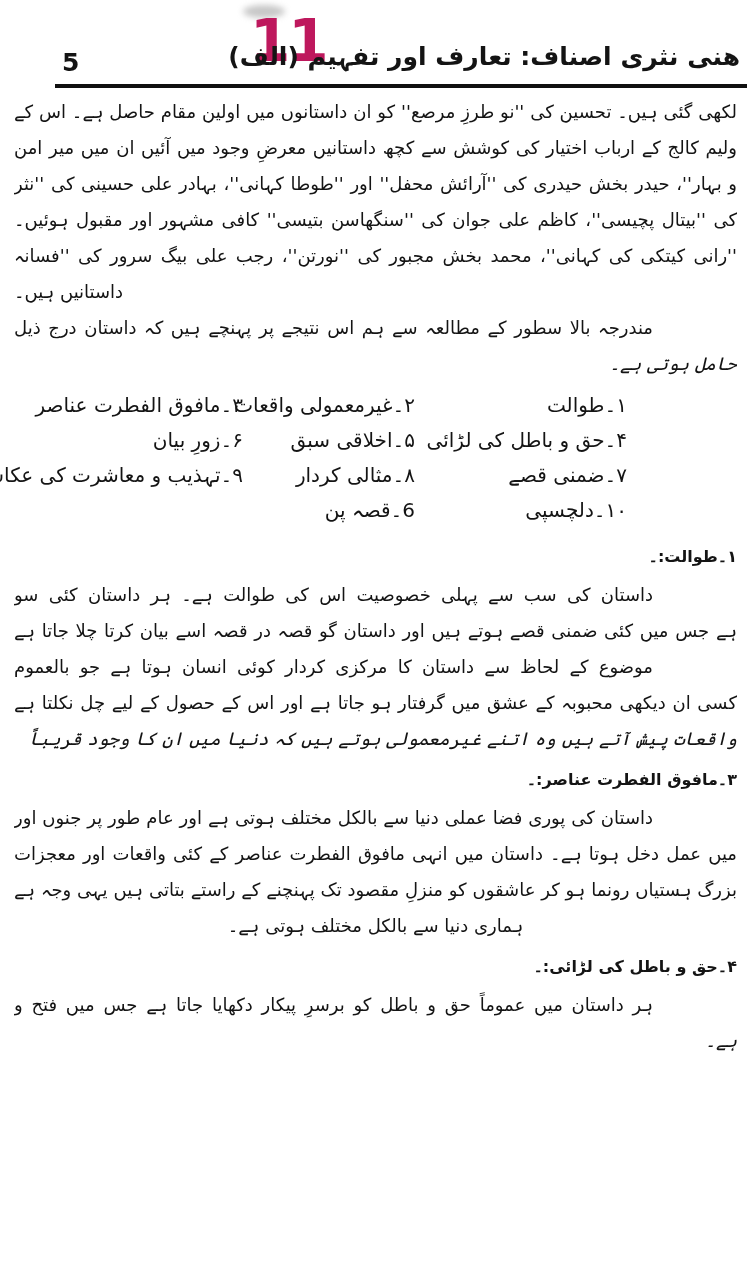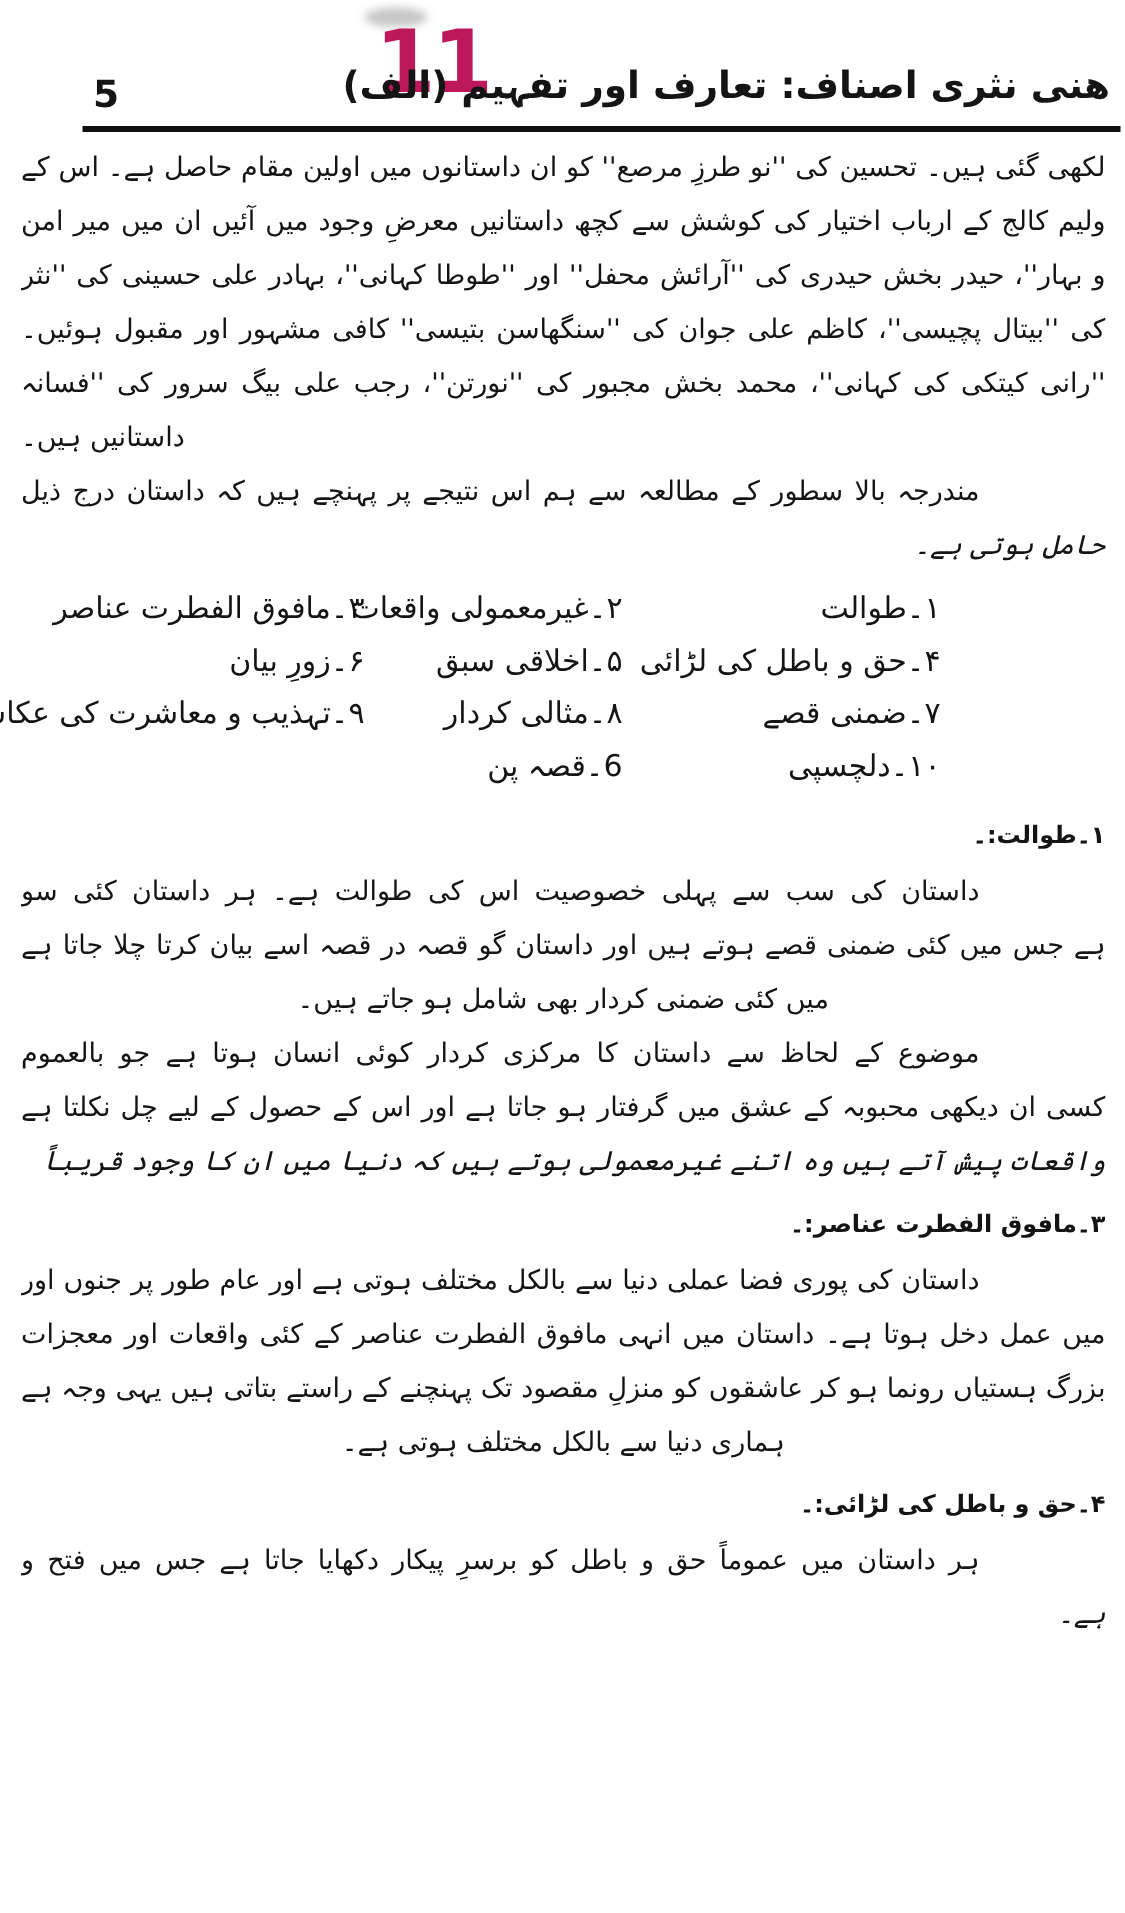--- a/index.html
+++ b/index.html
@@ -70,21 +70,20 @@
       <div class="feature-item">۹۔تہذیب و معاشرت کی عکاسی</div>
       <div class="feature-item">۱۰۔دلچسپی</div>
       <div class="feature-item">6۔قصہ پن</div>
       <div class="feature-item"></div>
     </div>
 
     <div>
       <div class="section-heading">۱۔طوالت:۔</div>
       <div class="line l-just l-indent">داستان کی سب سے پہلی خصوصیت اس کی طوالت ہے۔ ہر داستان کئی سو صفحات پر مشتمل ہوتی</div>
       <div class="line l-just">ہے جس میں کئی ضمنی قصے ہوتے ہیں اور داستان گو قصہ در قصہ اسے بیان کرتا چلا جاتا ہے جس کی وجہ سے اس</div>
-      <div class="line l-center">میں کئی ضمنی کردار بھی شامل ہو جاتے ہیں۔</div>
     </div>
 
     <div>
       <div class="line l-just l-indent">موضوع کے لحاظ سے داستان کا مرکزی کردار کوئی انسان ہوتا ہے جو بالعموم شہزادہ ہوتا ہے۔ وہ</div>
       <div class="line l-just">کسی ان دیکھی محبوبہ کے عشق میں گرفتار ہو جاتا ہے اور اس کے حصول کے لیے چل نکلتا ہے مگر اسے جو</div>
       <div class="line l-right">واقعات پیش آتے ہیں وہ اتنے غیرمعمولی ہوتے ہیں کہ دنیا میں ان کا وجود قریباً ناپید ہے۔</div>
     </div>
 
     <div>
       <div class="section-heading">۳۔مافوق الفطرت عناصر:۔</div>

